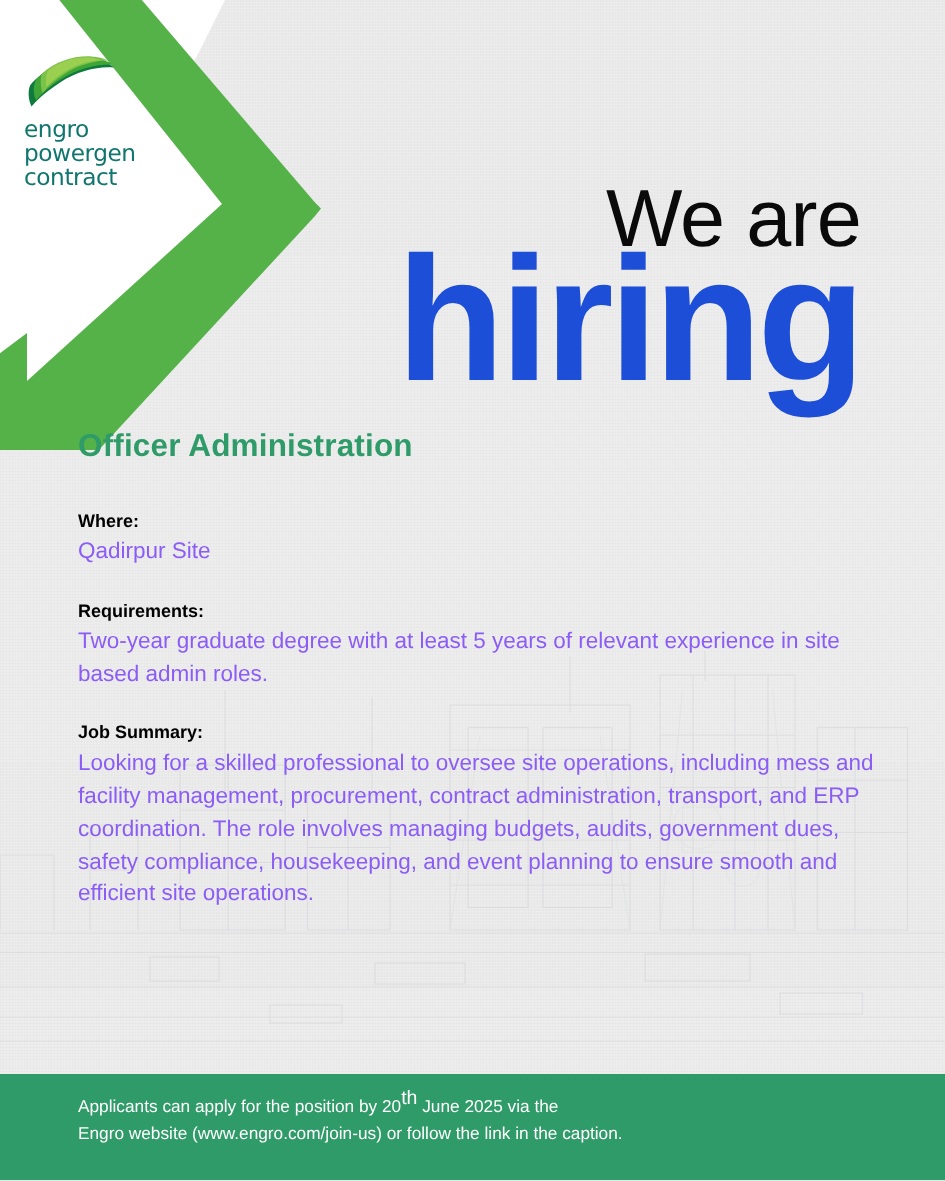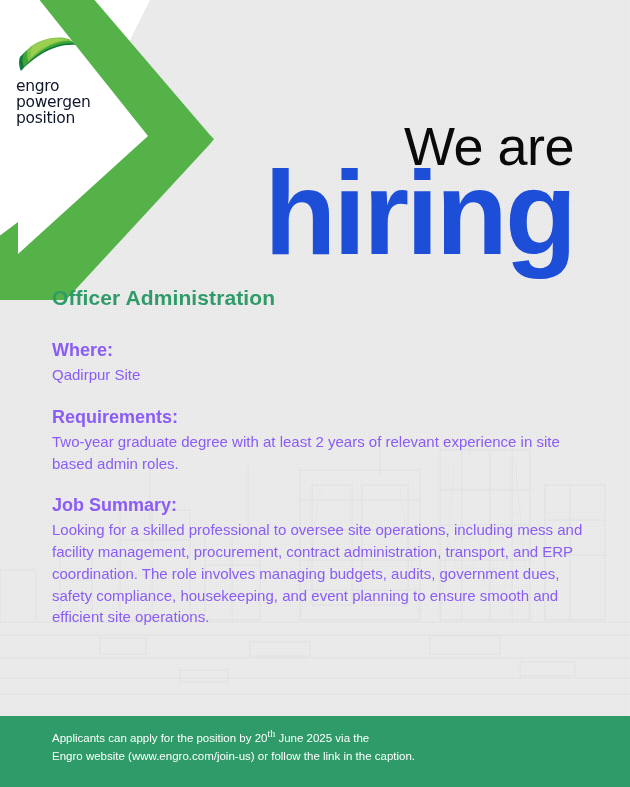--- a/index.html
+++ b/index.html
@@ -59,21 +59,21 @@
     left: 16px;
     top: 37px;
     width: 100px;
   }
   .logo-mark { width: 62px; height: 36px; display: block; }
   .logo-word {
     margin-top: 5px;
     font-family: "DejaVu Sans", sans-serif;
     font-size: 15.5px;
     line-height: 1.04;
-    color: #0f172a;
+    color: #0f766e;
     font-weight: 400;
     letter-spacing: -0.3px;
   }
   .logo-word div { white-space: nowrap; }
 
   
   .headline {
     position: absolute;
     right: 56px;
     top: 122px;
@@ -107,23 +107,23 @@
   .job-title {
     font-size: 21px;
     font-weight: 700;
     color: #2f9b68;
     letter-spacing: 0.1px;
     margin-bottom: 30px;
   }
   .section { margin-bottom: 21px; }
   .section:last-child { margin-bottom: 0; }
   .section-label {
-    font-size: 18px;
+    font-size: 12px;
     font-weight: 700;
-    color: #8b5cf6;
+    color: #000000;
     margin-bottom: 3px;
   }
   .section-body {
     font-size: 15px;
     font-weight: 400;
     color: #8b5cf6;
     line-height: 1.45;
   }
 
   
@@ -138,24 +138,23 @@
   .footer-text {
     position: absolute;
     left: 52px;
     top: 730px;
     font-size: 11.5px;
     line-height: 1.55;
     color: #ffffff;
     font-weight: 400;
   }
   .footer-text sup {
-    font-size: 10px;
+    font-size: 13px;
     vertical-align: super;
     line-height: 0;
-    font-family: Liberation Serif, serif;
   }
 </style>
 </head>
 <body>
 
 <div id="poster">
 
   <div class="paper-texture"></div>
 
   <div class="watermark">
@@ -230,40 +229,40 @@
   <div class="logo">
     <svg class="logo-mark" viewBox="0 0 62 36" xmlns="http://www.w3.org/2000/svg">
       <path d="M4 20 C14 8 30 2 46 3 C52 3.4 57 5 60 8 C50 7 36 10 24 18 C17 22.6 10 28 5 34 C3 30 2.4 24 4 20 Z" fill="#0f7a3d"></path>
       <path d="M8 16 C18 6 32 1 46 2 C51 2.3 56 3.6 59 6 C49 5.6 36 8.6 25 15.6 C18 20 12 25 8 30 C6 26 6 20 8 16 Z" fill="#3fa636"></path>
       <path d="M12 12 C21 4 33 0 45 0.6 C49 0.9 53 1.8 56 3.4 C47 3.4 36 6.4 27 12.4 C21 16.4 16 20.6 12.4 25 C11 21 10.6 15.6 12 12 Z" fill="#7cc24a"></path>
       <path d="M16 10 C24 4 34 1 43 1.4 C46 1.6 49 2.2 51 3.2 C44 3.4 35 6 27 11 C22 14 18 17.4 15 21 C14.4 17.4 14.6 12.8 16 10 Z" fill="#9bcf4f"></path>
     </svg>
     <div class="logo-word">
       <div>engro</div>
       <div>powergen</div>
-      <div>position</div>
+      <div>contract</div>
     </div>
   </div>
 
   <div class="headline">
     <div class="we-are">We are</div>
     <div class="hiring">hiring</div>
   </div>
 
   <div class="content">
     <div class="job-title">Officer Administration</div>
 
     <div class="section">
       <div class="section-label">Where:</div>
       <div class="section-body">Qadirpur Site</div>
     </div>
 
     <div class="section">
       <div class="section-label">Requirements:</div>
-      <div class="section-body">Two-year graduate degree with at least 2 years of relevant experience in site based admin roles.</div>
+      <div class="section-body">Two-year graduate degree with at least 5 years of relevant experience in site based admin roles.</div>
     </div>
 
     <div class="section">
       <div class="section-label">Job Summary:</div>
       <div class="section-body">Looking for a skilled professional to oversee site operations, including mess and facility management, procurement, contract administration, transport, and ERP coordination. The role involves managing budgets, audits, government dues, safety compliance, housekeeping, and event planning to ensure smooth and efficient site operations.</div>
     </div>
   </div>
 
   <div class="footer-bar"></div>
   <div class="footer-text">

